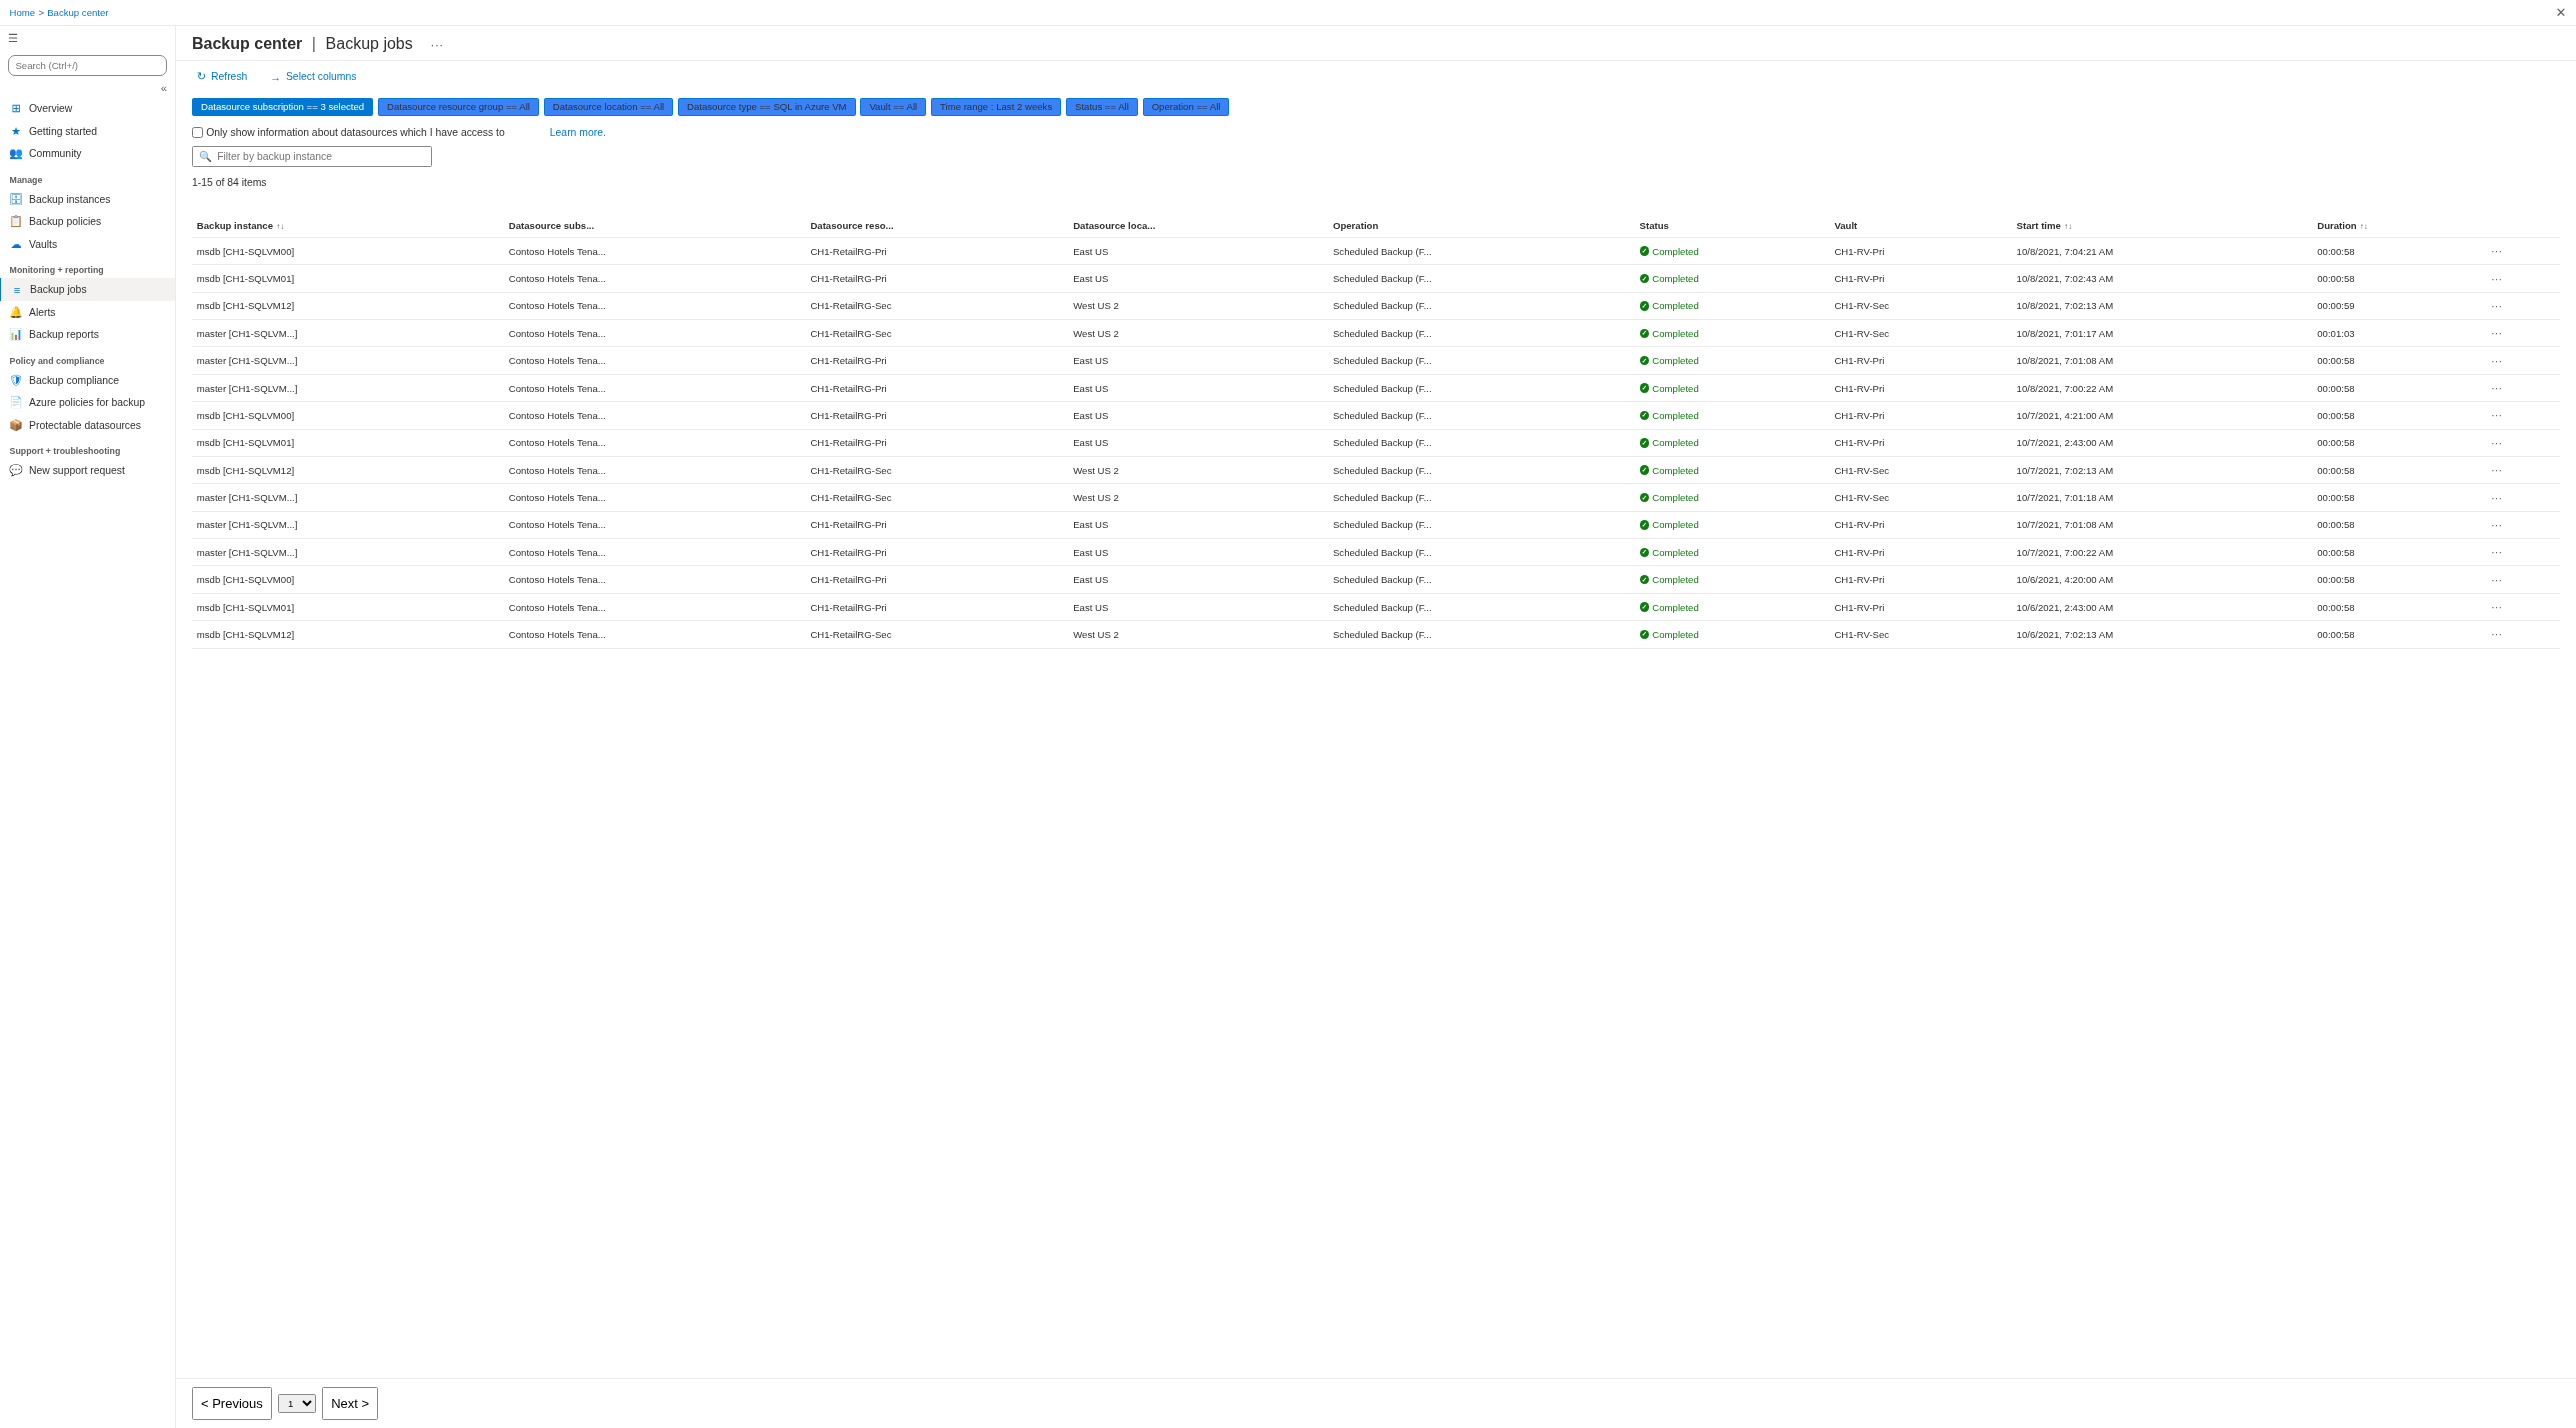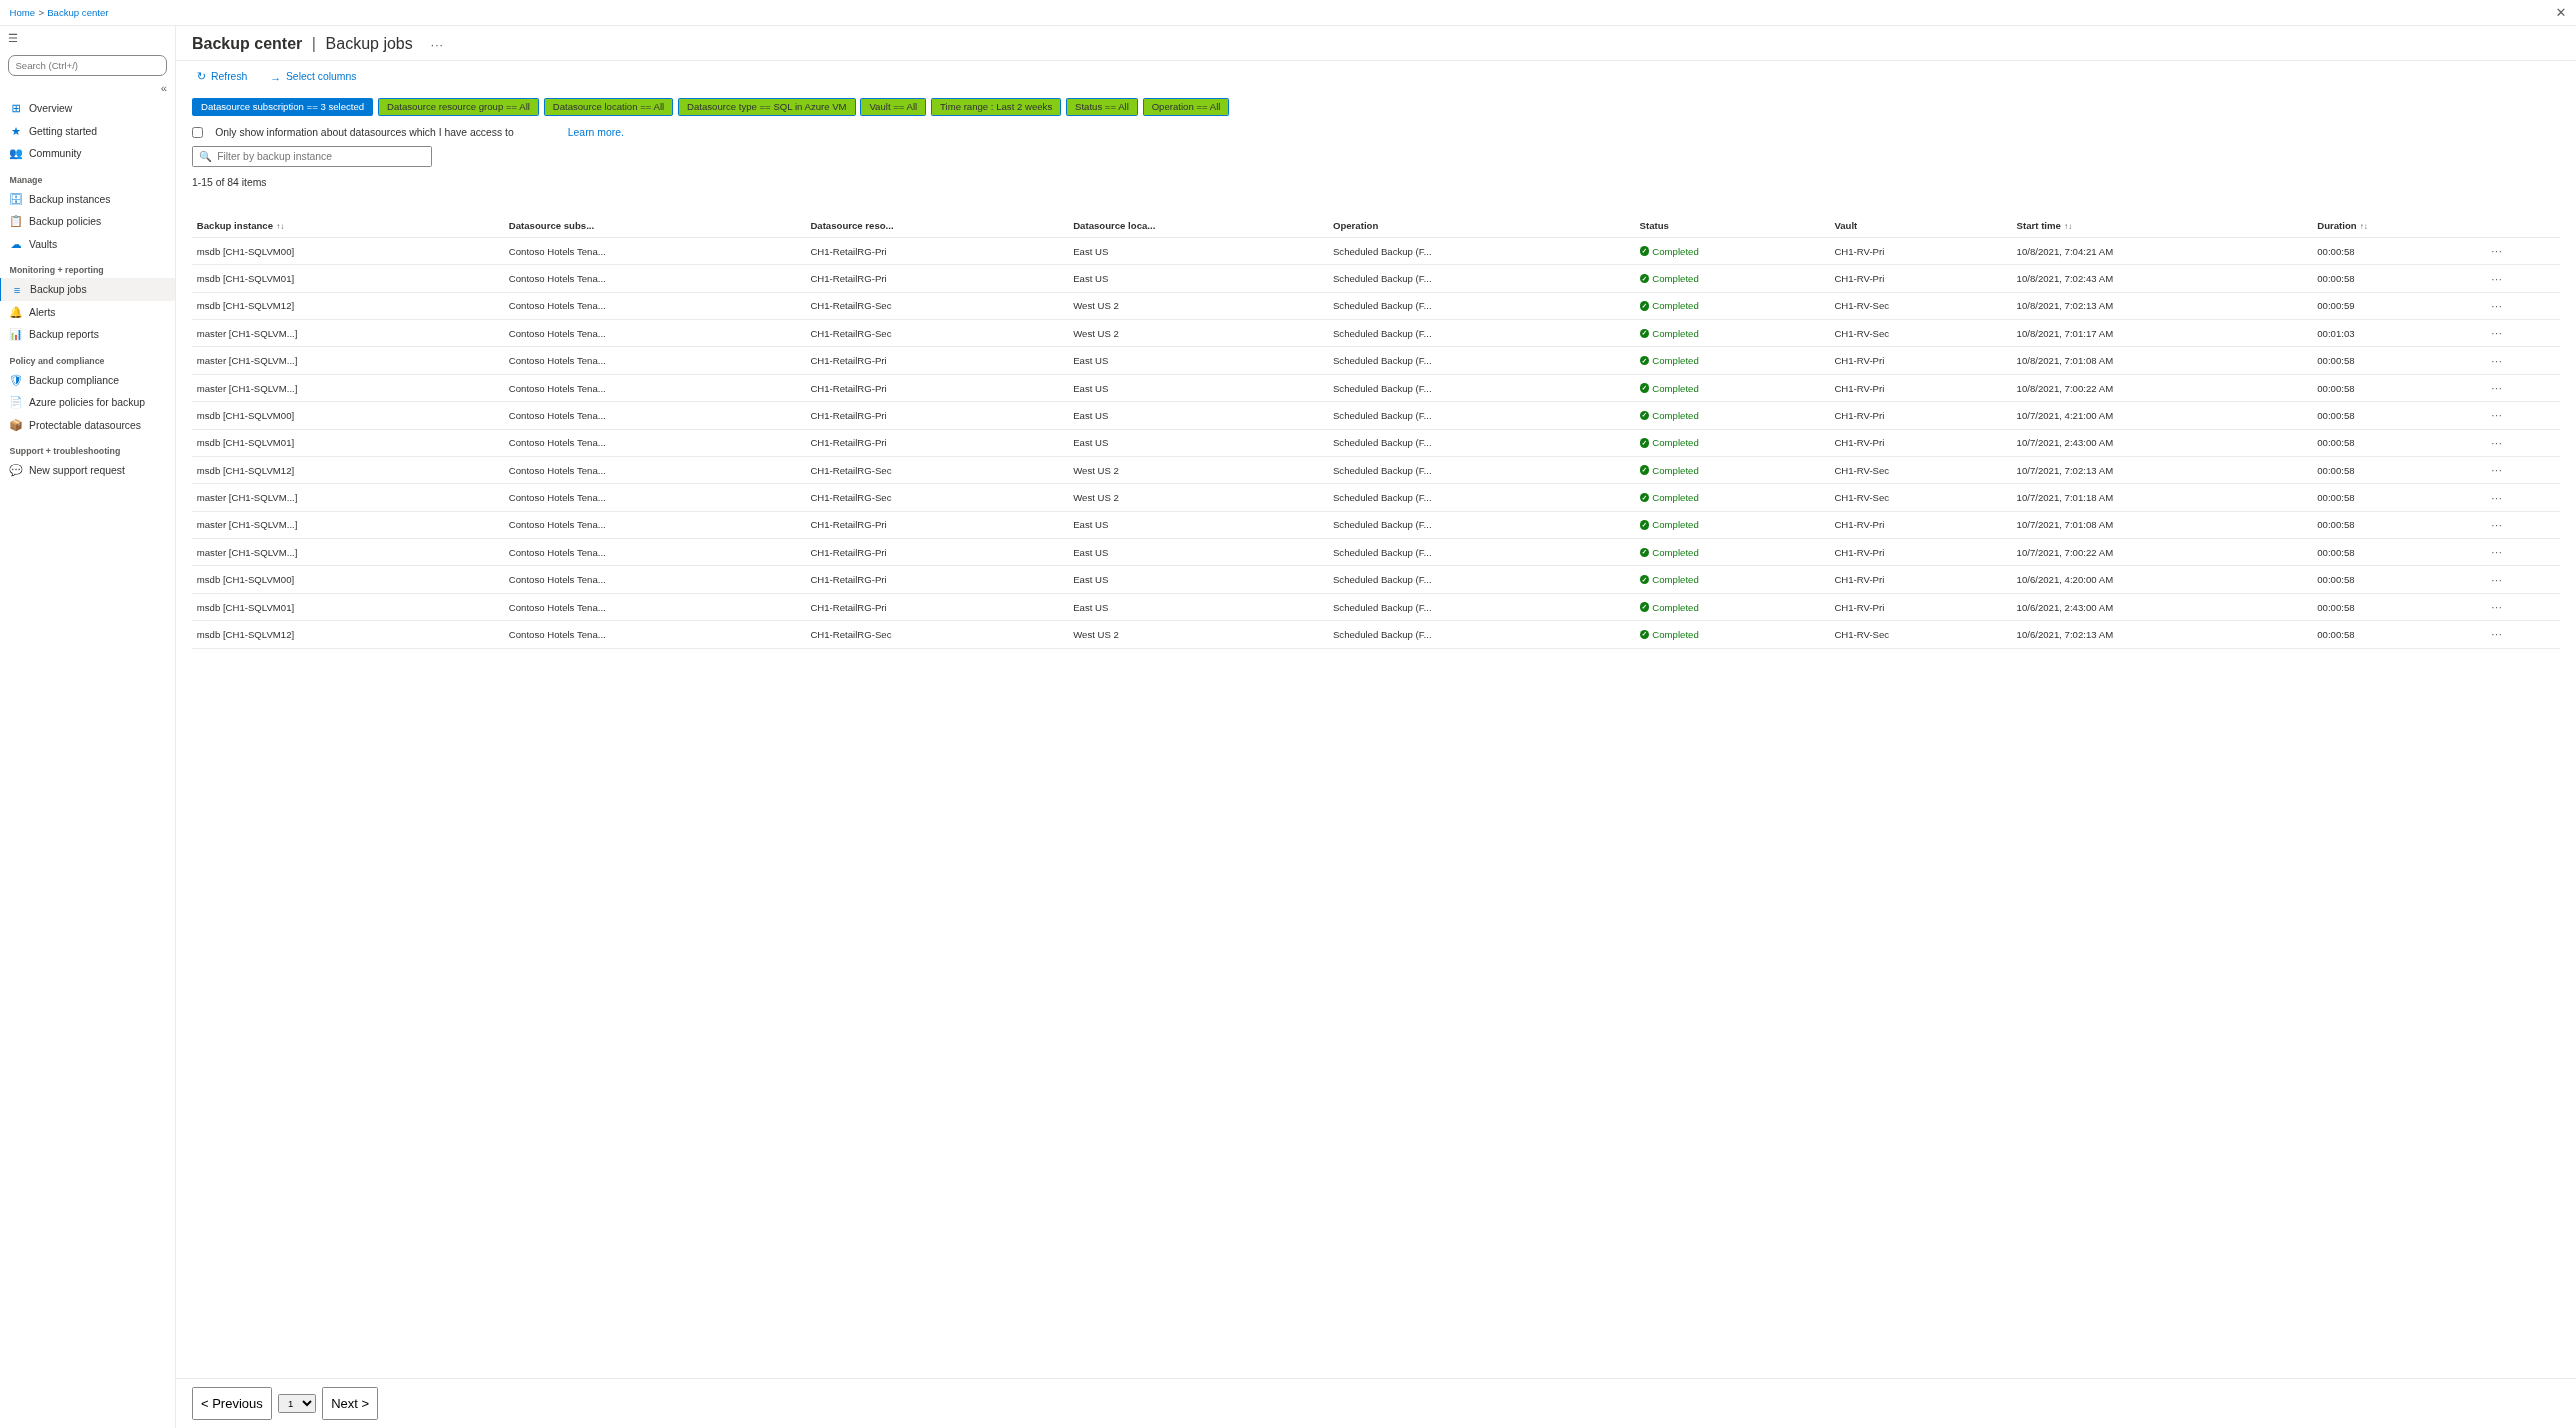--- a/index.html
+++ b/index.html
@@ -31,25 +31,25 @@
     
     .page-header { padding: 9.6px 16px 6.4px; border-bottom: 0.8px solid #edebe9; }
     .page-title-row { display: flex; align-items: center; gap: 6.4px; }
 
     
     .toolbar { display: flex; align-items: center; gap: 13px; padding: 6.4px 16px; }
     .toolbar-btn { display: flex; align-items: center; gap: 4.8px; background: none; border: none; cursor: pointer; color: #0078d4; font-size: 10.4px; padding: 3.2px 4.8px; }
 
     
     .filters-area { padding: 4.8px 16px 6.4px; display: flex; flex-wrap: wrap; gap: 4.8px; }
-    .filter-chip { border: 0.8px solid #0078d4; border-radius: 1.6px; padding: 2.4px 8px; font-size: 9.6px; cursor: pointer; background: #84cc16; color: #323130; }
+    .filter-chip { border: 0.8px solid #0078d4; border-radius: 1.6px; padding: 2.4px 8px; font-size: 9.6px; cursor: pointer; background: #3b82f6; color: #323130; }
     .filter-chip.active { background: #0078d4; color: #fff; border-color: #0078d4; }
 
     
-    .checkbox-row { padding: 4.8px 16px; display: flex; align-items: center; gap: 12px; font-size: 10.4px; }
+    .checkbox-row { padding: 4.8px 16px; display: flex; align-items: center; gap: 3px; font-size: 10.4px; }
     .checkbox-row input[type=checkbox] { width: 11.2px; height: 11.2px; }
     .checkbox-row a { color: #0078d4; text-decoration: none; padding-left: 42px; }
 
     
     .filter-input-row { padding: 3.2px 16px 6.4px; }
 
     
     .items-count { padding: 3.2px 16px 6.4px; font-size: 10.4px; color: #323130; }
 
     

